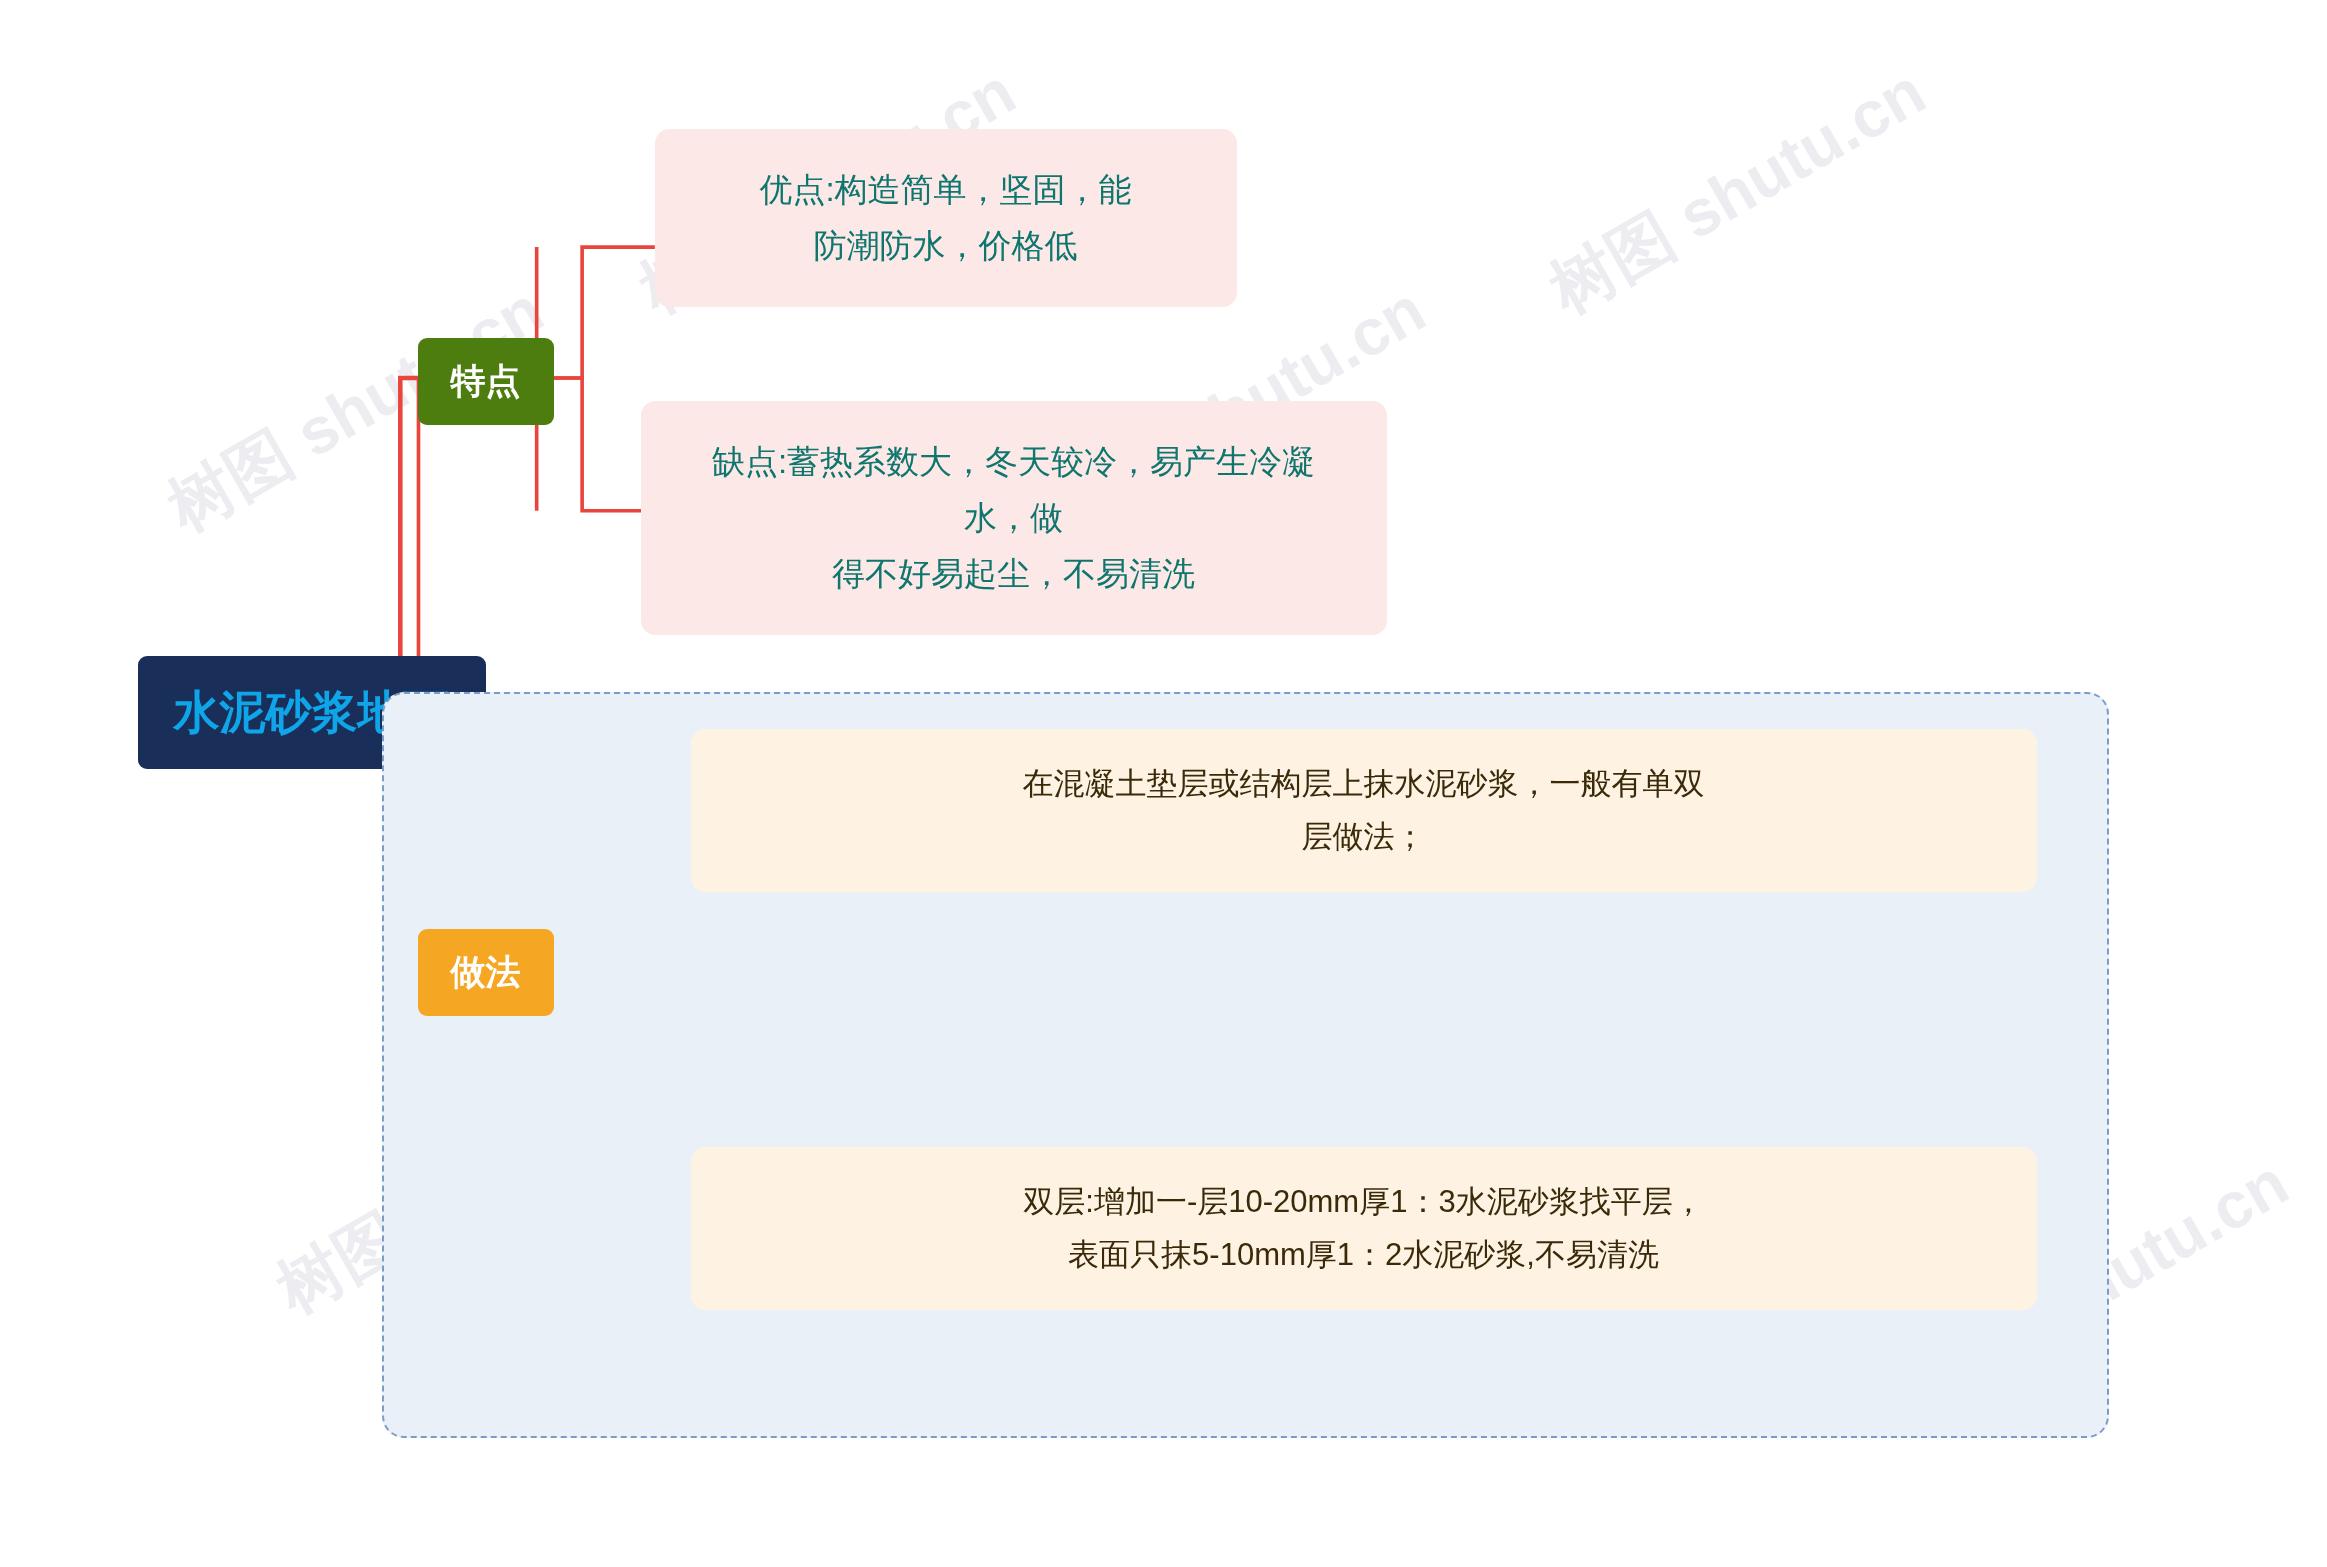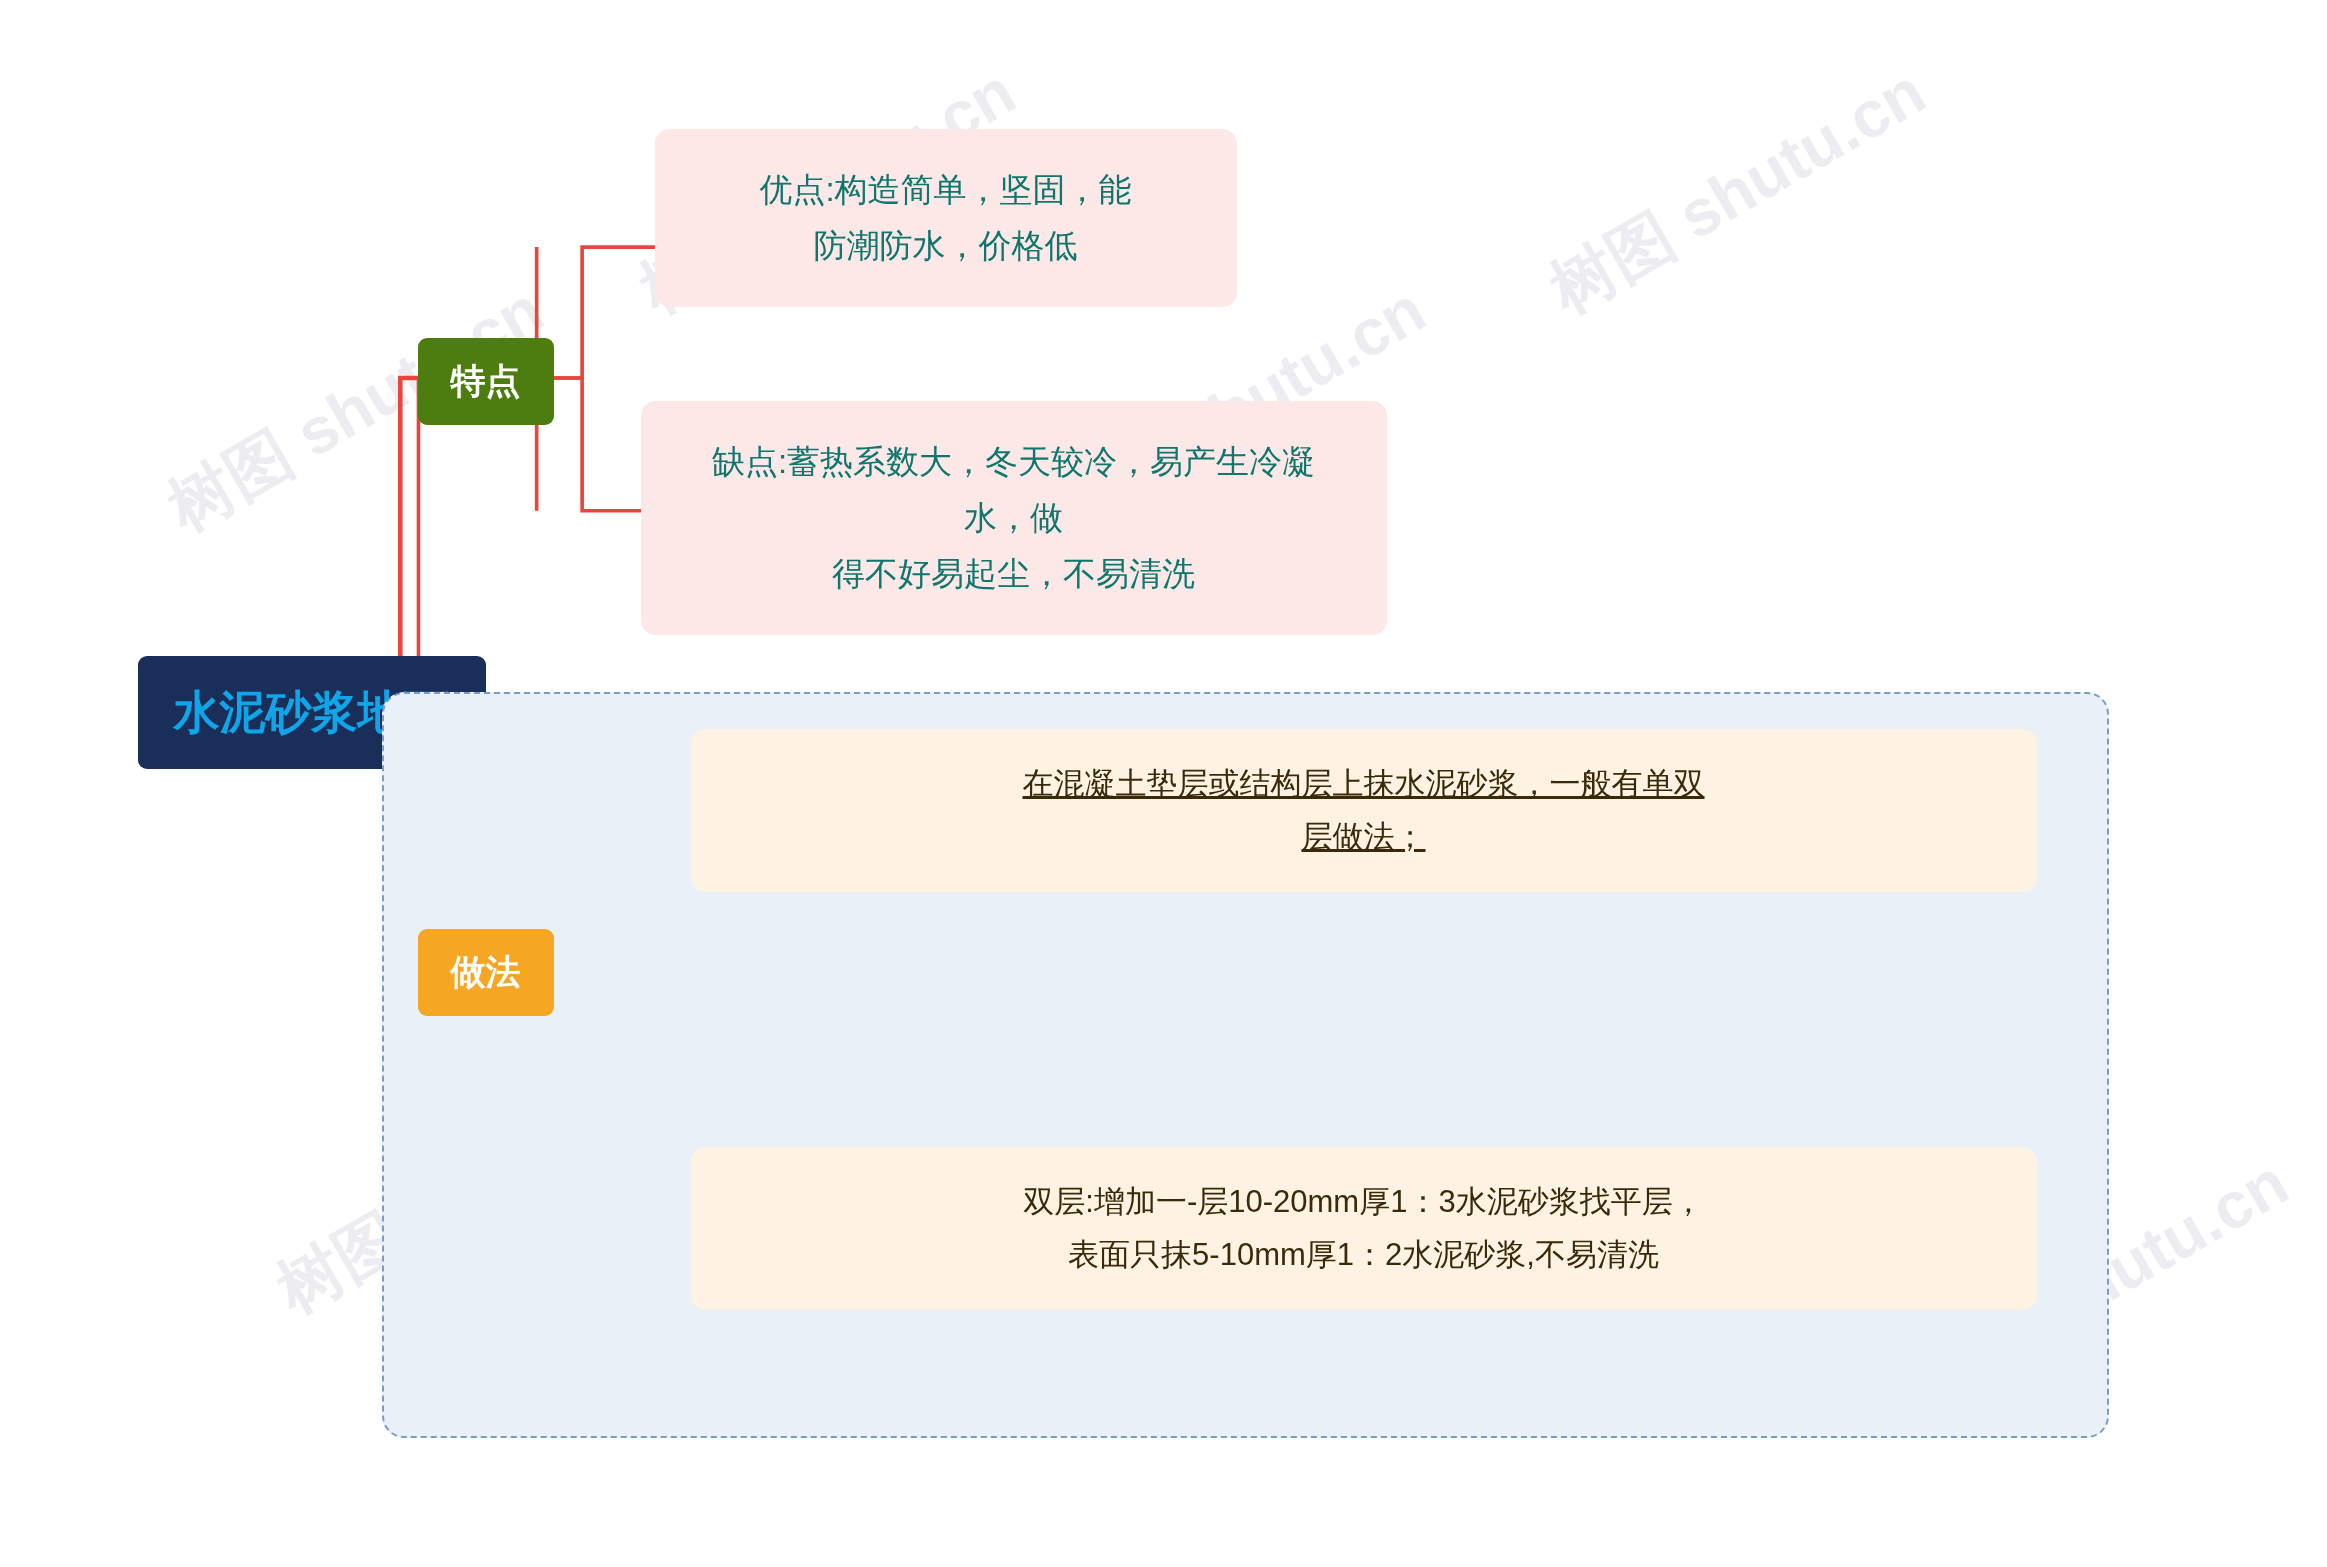--- a/index.html
+++ b/index.html
@@ -138,21 +138,20 @@
       font-size: 31px;
       color: #3a2a0a;
       line-height: 1.7;
       text-align: center;
     }
 
     .cream-box-1 {
       left: 618px;
       top: 673px;
       width: 1346px;
-      text-decoration: underline;
     }
 
     .cream-box-2 {
       left: 618px;
       top: 918px;
       width: 1346px;
     }
 
     .cream-box-3 {
       left: 618px;

